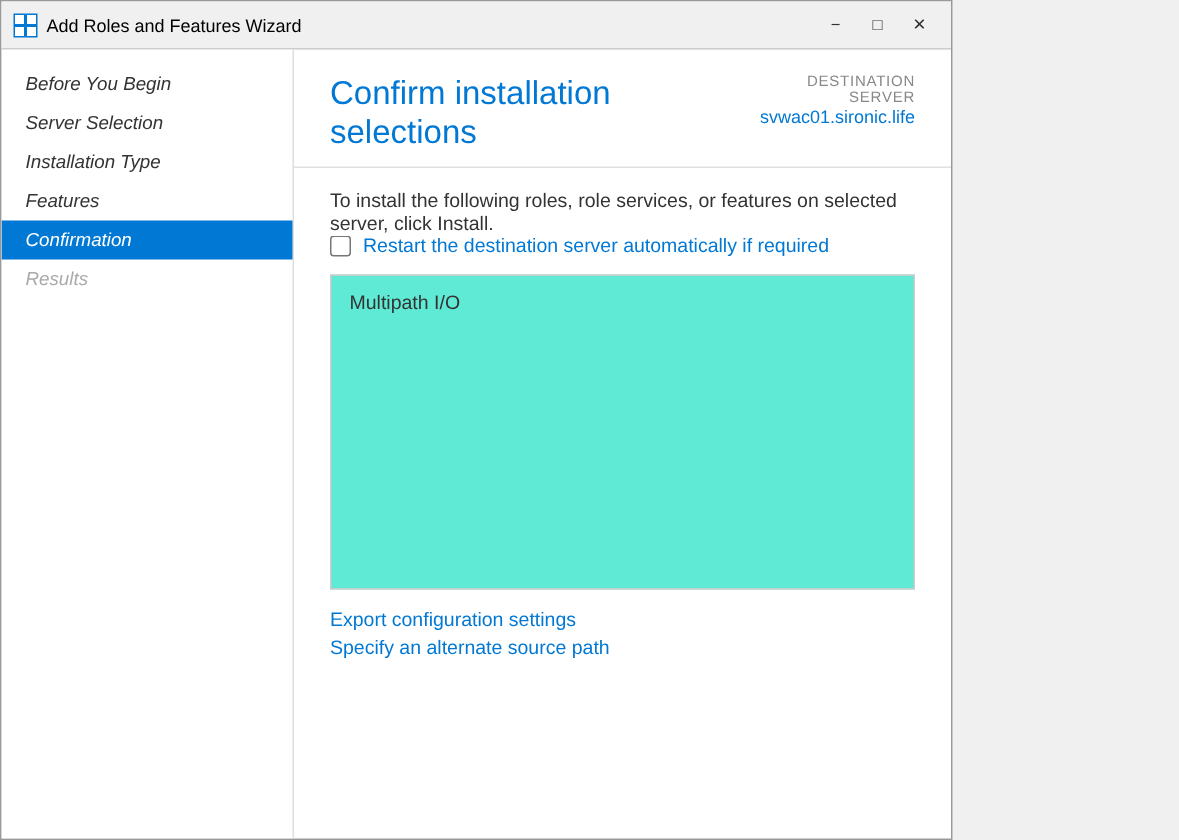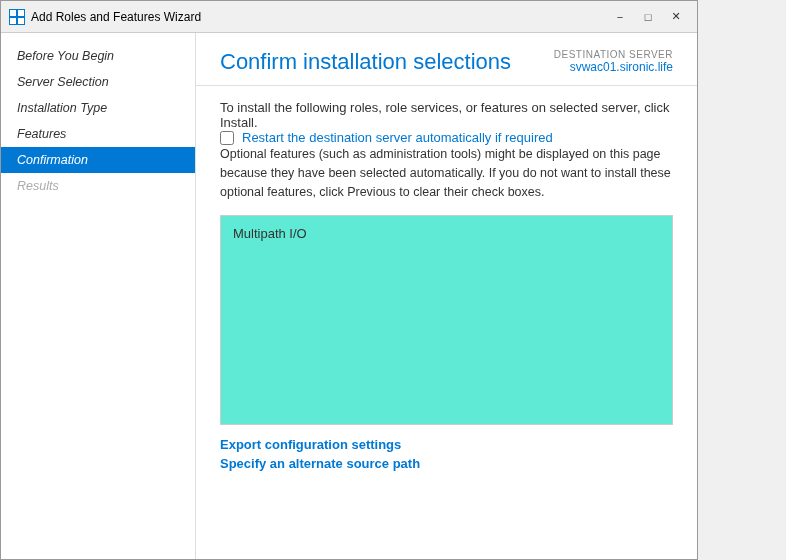--- a/index.html
+++ b/index.html
@@ -5,21 +5,21 @@
     * { box-sizing: border-box; margin: 0; padding: 0; }
     body {
       font-family: 'Segoe UI', Tahoma, Geneva, Verdana, sans-serif;
       font-size: 13px;
       background: #f0f0f0;
       width: 786px;
       height: 560px;
       overflow: hidden;
     }
     .window {
-      width: 698px;
+      width: 635px;
       height: 560px;
       background: #fff;
       border: 1px solid #999;
       display: flex;
       flex-direction: column;
     }
     .title-bar {
       background: #f0f0f0;
       border-bottom: 1px solid #ccc;
       height: 32px;
@@ -174,21 +174,20 @@
     .feature-item {
       font-size: 13px;
       color: #333;
       padding: 2px 4px;
     }
 
     .links-section {
       display: flex;
       flex-direction: column;
       gap: 4px;
-      font-weight: bold;
     }
     .link {
       color: #0078d4;
       font-size: 13px;
       cursor: pointer;
       text-decoration: none;
     }
 
     
     .footer {
@@ -264,21 +263,20 @@
       </div>
 
       <div class="body-content">
         <p class="info-text">To install the following roles, role services, or features on selected server, click Install.</p>
 
         <div class="checkbox-row">
           <input type="checkbox" id="restart-cb" style="">
           <label class="checkbox-label" for="restart-cb">Restart the destination server automatically if required</label>
         </div>
 
-        <p class="optional-text">Optional features (such as administration tools) might be displayed on this page because they have been selected automatically. If you do not want to install these optional features, click Previous to clear their check boxes.</p>
 
         <div class="features-box">
           <div class="feature-item">Multipath I/O</div>
         </div>
 
         <div class="links-section">
           <a class="link" href="#">Export configuration settings</a>
           <a class="link" href="#">Specify an alternate source path</a>
         </div>
       </div>

